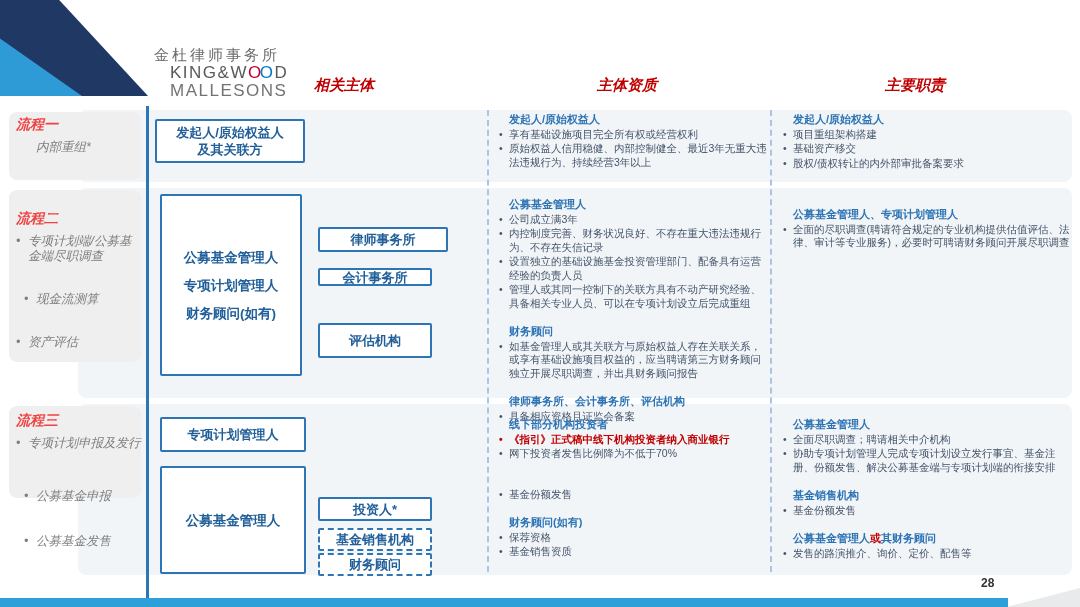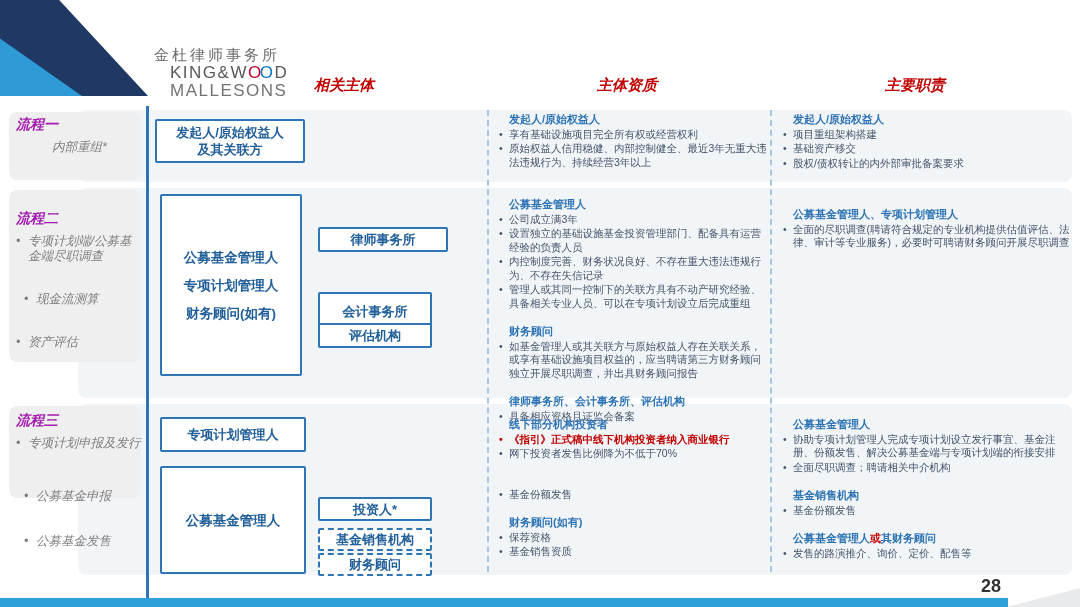--- a/index.html
+++ b/index.html
@@ -30,21 +30,21 @@
   .row-bg.r1 { top:110px; height:72px; }
   .row-bg.r2 { top:188px; height:210px; }
   .row-bg.r3 { top:404px; height:171px; }
   .side-card { position:absolute; left:9px; width:132px; background:#EFEFEF; border-radius:8px; }
   .side-card.s1 { top:112px; height:68px; }
   .side-card.s2 { top:190px; height:172px; }
   .side-card.s3 { top:406px; height:92px; }
 
   
   .proc { position:absolute; font-style:italic; }
-  .proc-title { font-size:14px; font-weight:bold; font-style:italic; color:#a21caf; }
+  .proc-title { font-size:14px; font-weight:bold; font-style:italic; color:#ef4444; }
   .side-item { font-size:12.5px; color:#7F7F7F; font-style:italic; line-height:15px; margin-top:6px; }
   .side-item.bul { padding-left:12px; position:relative; }
   .side-item.bul::before { content:"•"; position:absolute; left:0; color:#7F7F7F; }
 
   
   .ebox { position:absolute; border:2px solid #2E75B6; background:#ffffff; color:#215F9A; font-weight:bold;
     display:flex; align-items:center; justify-content:center; text-align:center; font-size:13px;
     line-height:17px; white-space:pre-line; border-radius:2px; }
   .ebox.dashed { border-style:dashed; border-width:2px; }
   .ebox .stack { display:flex; flex-direction:column; gap:11px; }
@@ -59,21 +59,21 @@
   .sec-gap { height:14px; }
   .sec-gap.big { height:26px; }
   .or-red { color:#C00000; }
 
   
   .footnote { position:absolute; left:5px; top:578px; width:1000px; font-size:10.5px; font-style:italic;
     color:#C0504D; line-height:13px; }
   .bottom-bar { position:absolute; left:0; top:598px; width:1008px; height:9px; background:#2DA0DA; }
   .corner-gray { position:absolute; right:0; top:588px; width:74px; height:19px; background:#E8EAEC;
     clip-path:polygon(100% 0, 100% 100%, 0 100%); }
-  .page-num { position:absolute; left:981px; top:576px; font-size:18px; font-weight:bold; color:#333333; }
+  .page-num { position:absolute; left:981px; top:576px; font-size:12px; font-weight:bold; color:#333333; }
 </style>
 </head>
 <body>
 
 <div class="page">
 
   <div class="logo-tri-dark"></div>
   <div class="logo-tri-light"></div>
   <div class="logo-cn">金杜律师事务所</div>
   <div class="logo-en1"><span>KING&amp;W</span><span class="o-red">O</span><span class="o-blue">O</span><span>D</span></div>
@@ -88,21 +88,21 @@
   <div class="row-bg r3"></div>
   <div class="side-card s1"></div>
   <div class="side-card s2"></div>
   <div class="side-card s3"></div>
   <div class="vline"></div>
   <div class="dashline d1"></div>
   <div class="dashline d2"></div>
 
   <div class="proc" style="left:16px; top:116px; width:124px;">
     <div class="proc-title">流程一</div>
-    <div class="side-item" style="margin-left:36px;">内部重组*</div>
+    <div class="side-item" style="margin-left:20px;">内部重组*</div>
   </div>
 
   <div class="ebox" style="left:155px; top:119px; width:150px; height:44px;">发起人/原始权益人
 及其关联方</div>
 
   <div class="tcol" style="left:498px; top:113px; width:270px;">
     <div class="sec-head">发起人/原始权益人</div>
     <div class="bullet">享有基础设施项目完全所有权或经营权利</div>
     <div class="bullet">原始权益人信用稳健、内部控制健全、最近3年无重大违法违规行为、持续经营3年以上</div>
   </div>
@@ -122,28 +122,28 @@
   </div>
 
   <div class="ebox" style="left:160px; top:194px; width:142px; height:182px; font-size:13.5px;">
     <div class="stack">
       <div>公募基金管理人</div>
       <div>专项计划管理人</div>
       <div>财务顾问(如有)</div>
     </div>
   </div>
   <div class="ebox" style="left:318px; top:227px; width:130px; height:25px;">律师事务所</div>
-  <div class="ebox" style="left:318px; top:292px; width:114px; height:39px;">会计事务所</div>
-  <div class="ebox" style="left:318px; top:323px; width:114px; height:25px;">评估机构</div>
+  <div class="ebox" style="left:318px; top:268px; width:114px; height:18px;">会计事务所</div>
+  <div class="ebox" style="left:318px; top:323px; width:114px; height:35px;">评估机构</div>
 
   <div class="tcol" style="left:498px; top:198px; width:272px;">
     <div class="sec-head">公募基金管理人</div>
     <div class="bullet">公司成立满3年</div>
+    <div class="bullet">内控制度完善、财务状况良好、不存在重大违法违规行为、不存在失信记录</div>
     <div class="bullet">设置独立的基础设施基金投资管理部门、配备具有运营经验的负责人员</div>
-    <div class="bullet">内控制度完善、财务状况良好、不存在重大违法违规行为、不存在失信记录</div>
     <div class="bullet">管理人或其同一控制下的关联方具有不动产研究经验、具备相关专业人员、可以在专项计划设立后完成重组</div>
     <div class="sec-gap"></div>
     <div class="sec-head">财务顾问</div>
     <div class="bullet">如基金管理人或其关联方与原始权益人存在关联关系，或享有基础设施项目权益的，应当聘请第三方财务顾问独立开展尽职调查，并出具财务顾问报告</div>
     <div class="sec-gap"></div>
     <div class="sec-head">律师事务所、会计事务所、评估机构</div>
     <div class="bullet">具备相应资格且证监会备案</div>
   </div>
 
   <div class="tcol" style="left:782px; top:208px; width:288px;">
@@ -171,22 +171,22 @@
     <div class="sec-gap big"></div>
     <div class="bullet">基金份额发售</div>
     <div class="sec-gap"></div>
     <div class="sec-head">财务顾问(如有)</div>
     <div class="bullet">保荐资格</div>
     <div class="bullet">基金销售资质</div>
   </div>
 
   <div class="tcol" style="left:782px; top:418px; width:288px;">
     <div class="sec-head">公募基金管理人</div>
+    <div class="bullet">全面尽职调查；聘请相关中介机构</div>
     <div class="bullet">协助专项计划管理人完成专项计划设立发行事宜、基金注册、份额发售、解决公募基金端与专项计划端的衔接安排</div>
-    <div class="bullet">全面尽职调查；聘请相关中介机构</div>
     <div class="sec-gap"></div>
     <div class="sec-head">基金销售机构</div>
     <div class="bullet">基金份额发售</div>
     <div class="sec-gap"></div>
     <div class="sec-head"><span>公募基金管理人</span><span class="or-red">或</span><span>其财务顾问</span></div>
     <div class="bullet">发售的路演推介、询价、定价、配售等</div>
   </div>
 
   <div class="corner-gray"></div>
   <div class="bottom-bar"></div>

